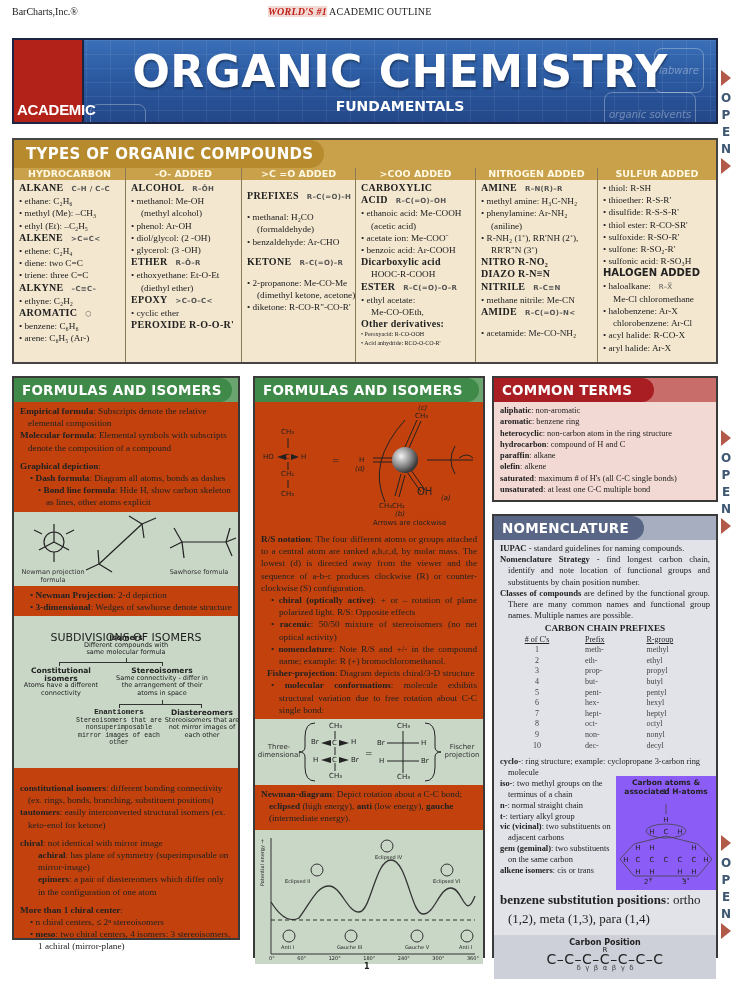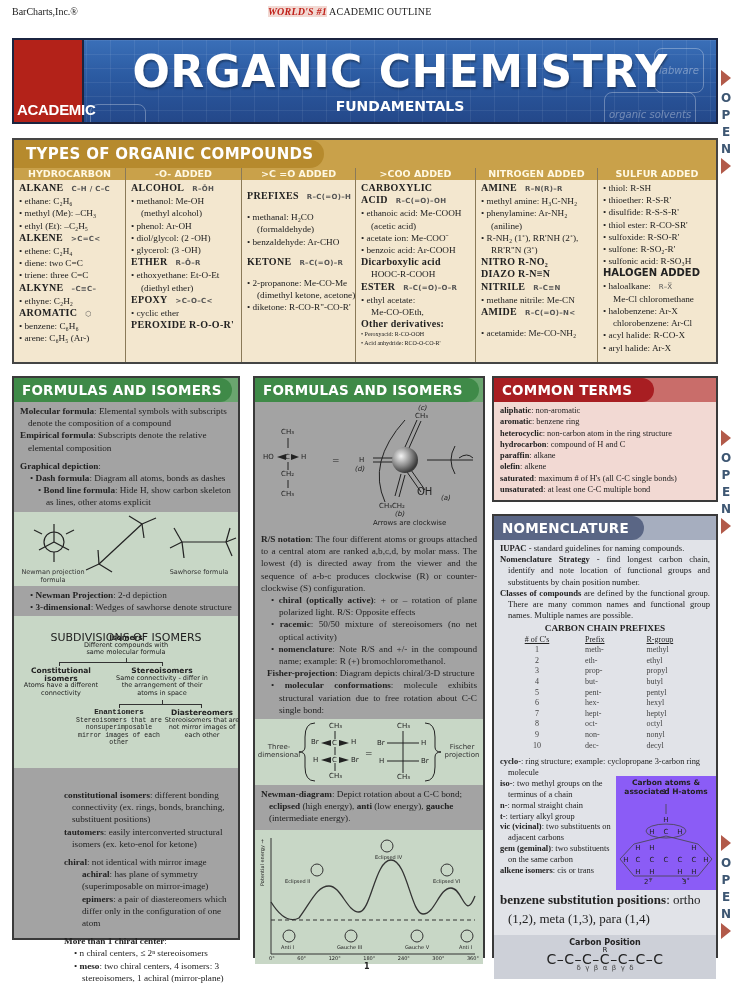--- a/index.html
+++ b/index.html
@@ -58,21 +58,21 @@
   .tcol-body .gap { height: 8px; }
   .struct { font-family: "DejaVu Sans", sans-serif; font-size: 7px; color: #555; margin-left: 8px; }
 
   
   .panel { position: absolute; border: 2px solid #3a3a3a; }
   .panel-head { height: 24px; position: relative; }
   .panel-head .pill { position: absolute; left: 0; top: 0; height: 24px; border-radius: 0 12px 12px 0; font-family: "DejaVu Sans", sans-serif;
     font-weight: bold; font-size: 13.5px; color: #fff; line-height: 24px; padding-left: 8px; letter-spacing: 0.2px; }
   .green .panel-head { background: #6aa56f; }
   .green .panel-head .pill { background: #3f8a48; }
-  .green { background: #a3a3a3; }
+  .green { background: #c2410c; }
   .red .panel-head { background: #c96d6a; }
   .red .panel-head .pill { background: #a81e22; }
   .red { background: #f2d9d3; }
   .blue .panel-head { background: #a6aebf; }
   .blue .panel-head .pill { background: #5a6685; }
   .blue { background: #e1e3e8; }
 
   .ptext { font-size: 9.2px; line-height: 12.2px; padding: 3px 6px; }
   .ptext b { font-weight: bold; }
   .ptext .hang { padding-left: 8px; text-indent: -8px; }
@@ -268,22 +268,22 @@
         </div>
       </div>
     </div>
 </div>
 
 <div class="panel green" style="left:12px; top:376px; width:228px; height:564px;">
   <div class="panel-head">
     <div class="pill" style="width:218px;">FORMULAS AND ISOMERS</div>
   </div>
   <div class="ptext">
+    <p class="hang"><b>Empirical formula</b><span>: Subscripts denote the relative elemental composition</span></p>
     <p class="hang"><b>Molecular formula</b><span>: Elemental symbols with subscripts denote the composition of a compound</span></p>
-    <p class="hang"><b>Empirical formula</b><span>: Subscripts denote the relative elemental composition</span></p>
     <div class="sp"></div>
     <p><b>Graphical depiction</b><span>:</span></p>
     <p class="blt">• <b>Dash formula</b><span>: Diagram all atoms, bonds as dashes</span></p>
     <p class="blt2">• <b>Bond line formula</b><span>: Hide H, show carbon skeleton as lines, other atoms explicit</span></p>
   </div>
   <div class="shade" style="height:74px; position:relative;">
     <svg width="224" height="74">
       <g stroke="#222" stroke-width="1.2" fill="none">
         <circle cx="40" cy="30" r="10"></circle>
         <line x1="40" y1="30" x2="40" y2="12"></line>
@@ -324,21 +324,21 @@
     <div class="ln" style="left:148px; top:46px; width:1px; height:4px;"></div>
     <div class="node" style="left:2px; top:51px; width:90px;"><b>Constitutional isomers</b><span>Atoms have a different connectivity</span></div>
     <div class="node" style="left:102px; top:51px; width:92px;"><b>Stereoisomers</b><span>Same connectivity - differ in the arrangement of their atoms in space</span></div>
     <div class="ln" style="left:148px; top:84px; width:1px; height:4px;"></div>
     <div class="ln" style="left:105px; top:88px; width:82px; height:1px;"></div>
     <div class="ln" style="left:105px; top:88px; width:1px; height:4px;"></div>
     <div class="ln" style="left:187px; top:88px; width:1px; height:4px;"></div>
     <div class="node" style="left:60px; top:93px; width:90px;font-family:Liberation Mono, monospace;"><b>Enantiomers</b><span>Stereoisomers that are nonsuperimposable mirror images of each other</span></div>
     <div class="node" style="left:150px; top:93px; width:76px;"><b>Diastereomers</b><span>Stereoisomers that are not mirror images of each other</span></div>
   </div>
-  <div class="ptext" style="padding-top:21px;margin-left:44px;">
+  <div class="ptext" style="padding-top:14px;">
     <p class="hang"><b>constitutional isomers</b><span>: different bonding connectivity (ex. rings, bonds, branching, substituent positions)</span></p>
     <p class="hang"><b>tautomers</b><span>: easily interconverted structural isomers (ex. keto-enol for ketone)</span></p>
     <div class="sp"></div>
     <p><b>chiral</b><span>: not identical with mirror image</span></p>
     <p class="ind"><b>achiral</b><span>: has plane of symmetry (superimposable on mirror-image)</span></p>
     <p class="ind"><b>epimers</b><span>: a pair of diastereomers which differ only in the configuration of one atom</span></p>
     <div class="sp"></div>
     <p><b>More than 1 chiral center</b><span>:</span></p>
     <p class="blt">• n chiral centers, ≤ 2ⁿ stereoisomers</p>
     <p class="blt">• <b>meso</b><span>: two chiral centers, 4 isomers: 3 stereoisomers, 1 achiral (mirror-plane)</span></p>

